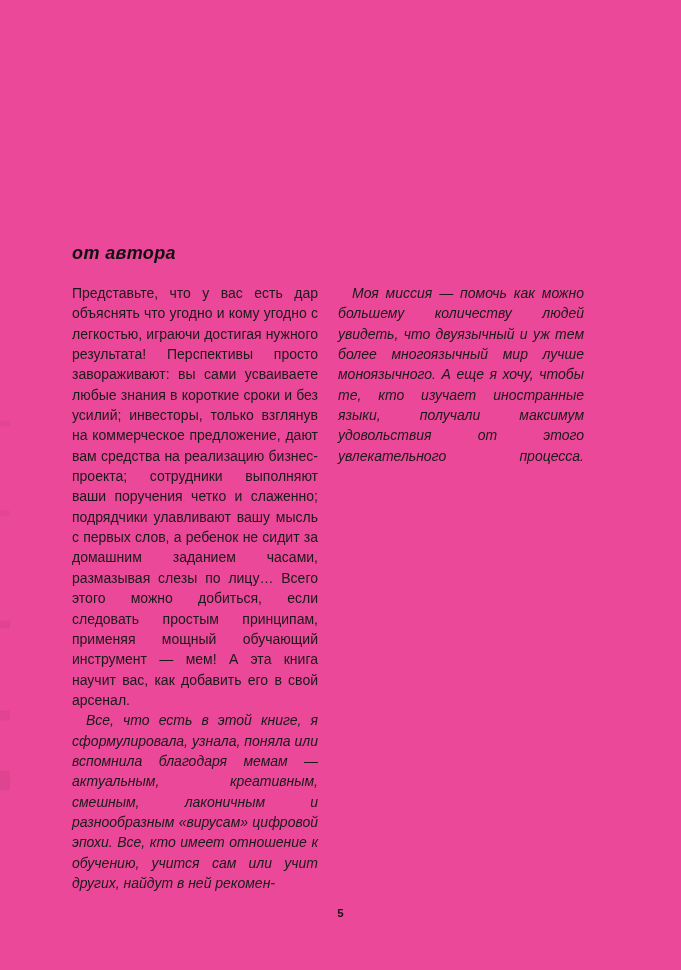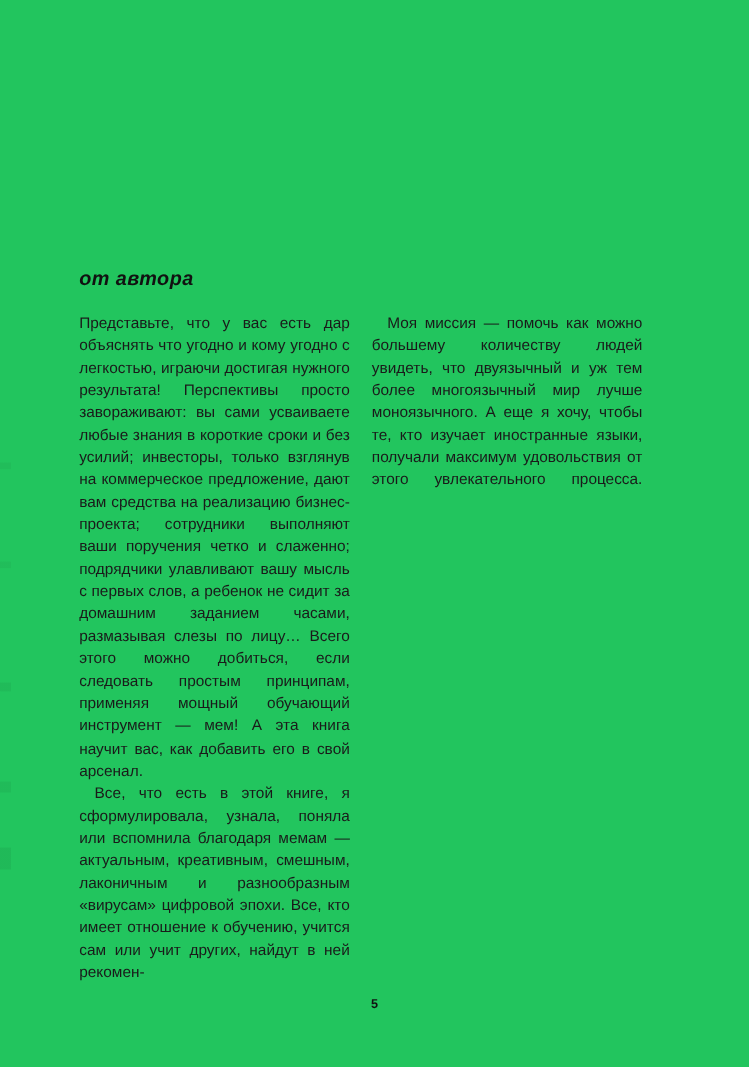--- a/index.html
+++ b/index.html
@@ -4,21 +4,21 @@
 <style>
   html, body {
     margin: 0;
     padding: 0;
     background: #ffffff;
   }
   #page {
     position: relative;
     width: 681px;
     height: 970px;
-    background: #22c55e;
+    background: #ec4899;
     overflow: hidden;
     font-family: "Liberation Sans", "DejaVu Sans", sans-serif;
   }
   
   #gutter-artifacts {
     position: absolute;
     left: 0;
     top: 390px;
     width: 10px;
     height: 470px;
@@ -59,20 +59,21 @@
     text-justify: inter-word;
     hyphens: manual;
   }
   #column-left  { left: 72px; }
   #column-right { left: 338px; }
   .column p {
     margin: 0;
   }
   .column p.indented {
     text-indent: 14px;
+    font-style: italic;
   }
   
   .column p::after {
     content: "";
     display: inline-block;
     width: 100%;
   }
   
   .column p.continues::after {
     display: none;

